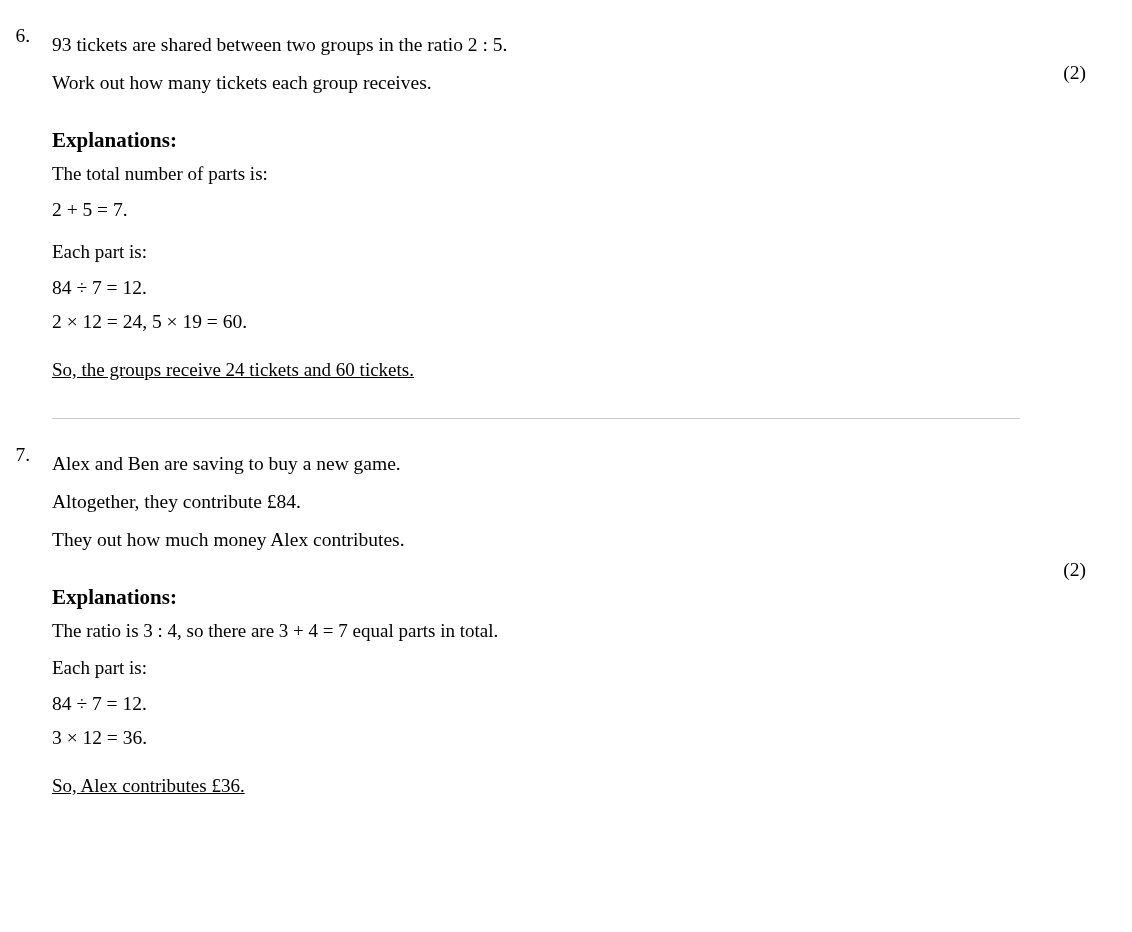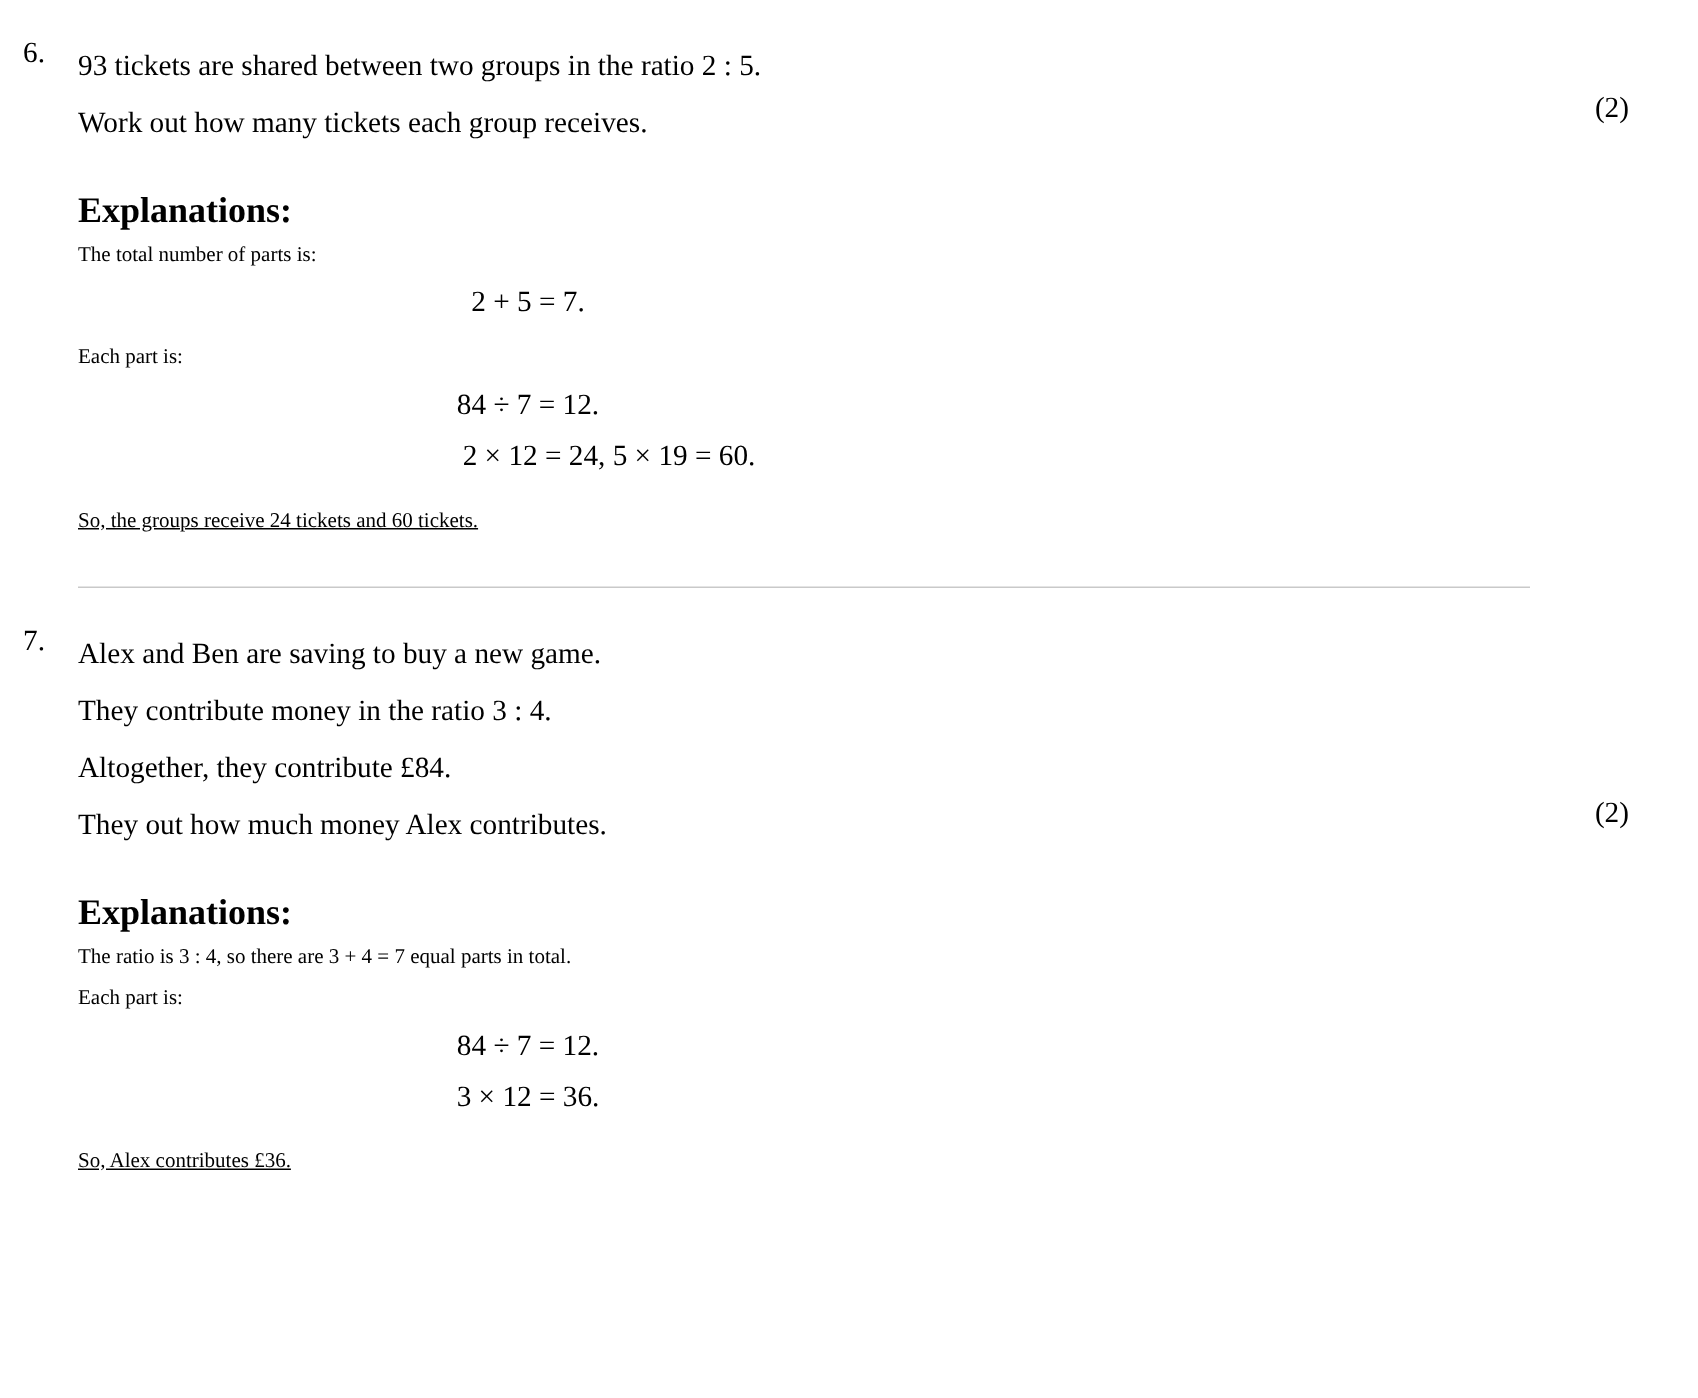--- a/index.html
+++ b/index.html
@@ -46,30 +46,30 @@
     line-height: 1.95;
     white-space: nowrap;
   }
   .marks {
     position: absolute;
     right: 46px;
     font-size: 19.5px;
   }
   .expl-head {
     font-weight: bold;
-    font-size: 24px;
+    font-size: 21px;
     margin-top: 26px;
     margin-bottom: 2px;
   }
   .expl-line {
-    font-size: 14px;
+    font-size: 19px;
     line-height: 1.95;
   }
   .math-center {
-    text-align: center;
+    text-align: left;
     font-size: 19.5px;
     margin-top: 7px;
     margin-bottom: 12px;
     padding-right: 480px;
   }
   .math-center.wide {
     padding-right: 372px;
   }
   .gap-after {
     margin-top: 18px;
@@ -110,21 +110,20 @@
     <div class="marks" style="top:62px;">(2)</div>
   </div>
 
   <hr class="rule" style="margin:30px 112px 0 52px;">
 
   <div class="question" style="padding-top:26px;">
     <div class="q-row">
       <div class="q-num">7.</div>
       <div class="q-body">
         <div class="stmt-line">Alex and Ben are saving to buy a new game.</div>
-        <div class="stmt-line">They contribute money in the ratio 3 : 4.</div>
         <div class="stmt-line">Altogether, they contribute £84.</div>
         <div class="stmt-line">They out how much money Alex contributes.</div>
 
         <div class="expl-head">Explanations:</div>
 
         <div class="expl-line">The ratio is 3 : 4, so there are 3 + 4 = 7 equal parts in total.</div>
 
         <div class="expl-line">Each part is:</div>
         <div class="math-center">84 ÷ 7 = 12.</div>
 

